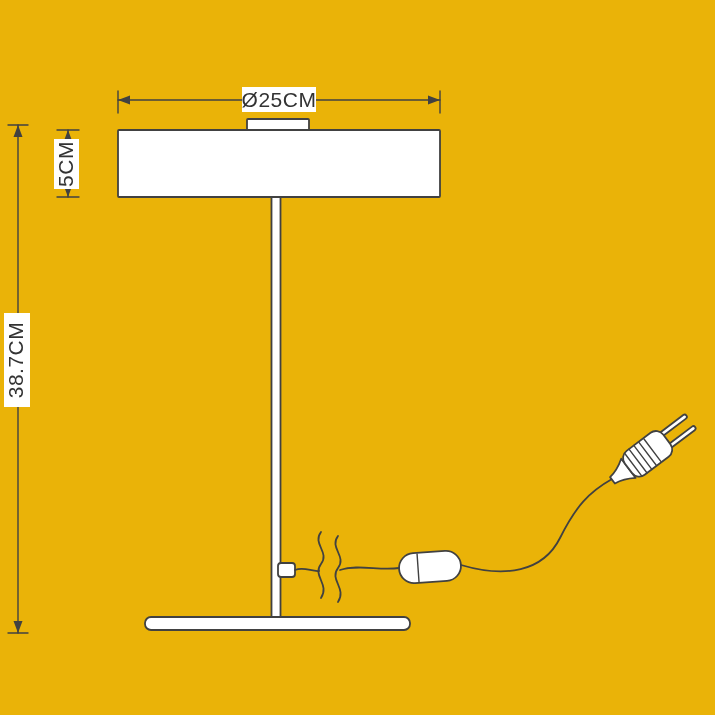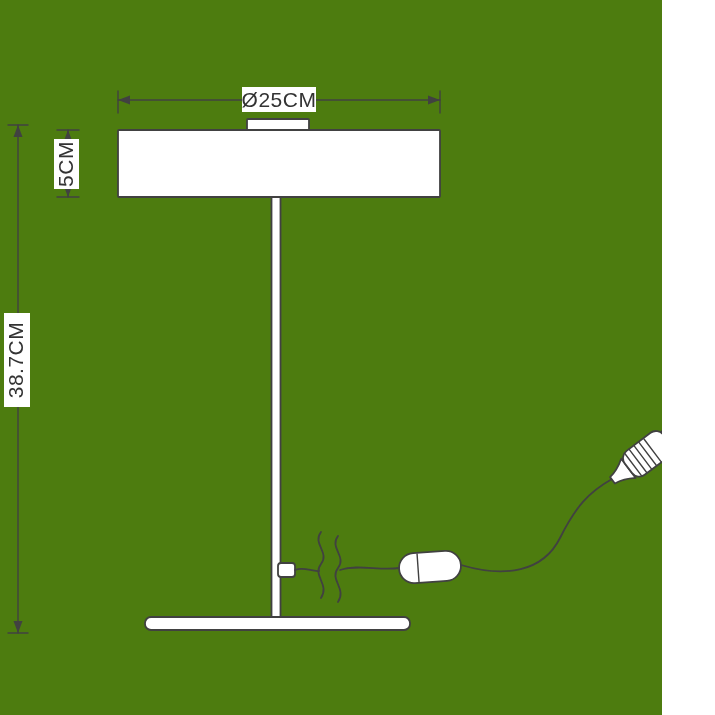--- a/index.html
+++ b/index.html
@@ -2,23 +2,23 @@
 <html style="--line-color: #414141; --text-color: #333333;"><head>
 <meta charset="utf-8">
 <style>
   html, body {
     margin: 0;
     padding: 0;
     background: #ffffff;
   }
   .canvas {
     position: relative;
-    width: 662px;
+    width: 715px;
     height: 715px;
-    background: #4d7c0f;
+    background: #eab308;
     overflow: hidden;
     font-family: "Liberation Sans", sans-serif;
   }
   svg { display: block; }
   .ln {
     stroke: var(--line-color, #414141);
     stroke-width: 1.8;
     fill: none;
     stroke-linecap: round;
     stroke-linejoin: round;

